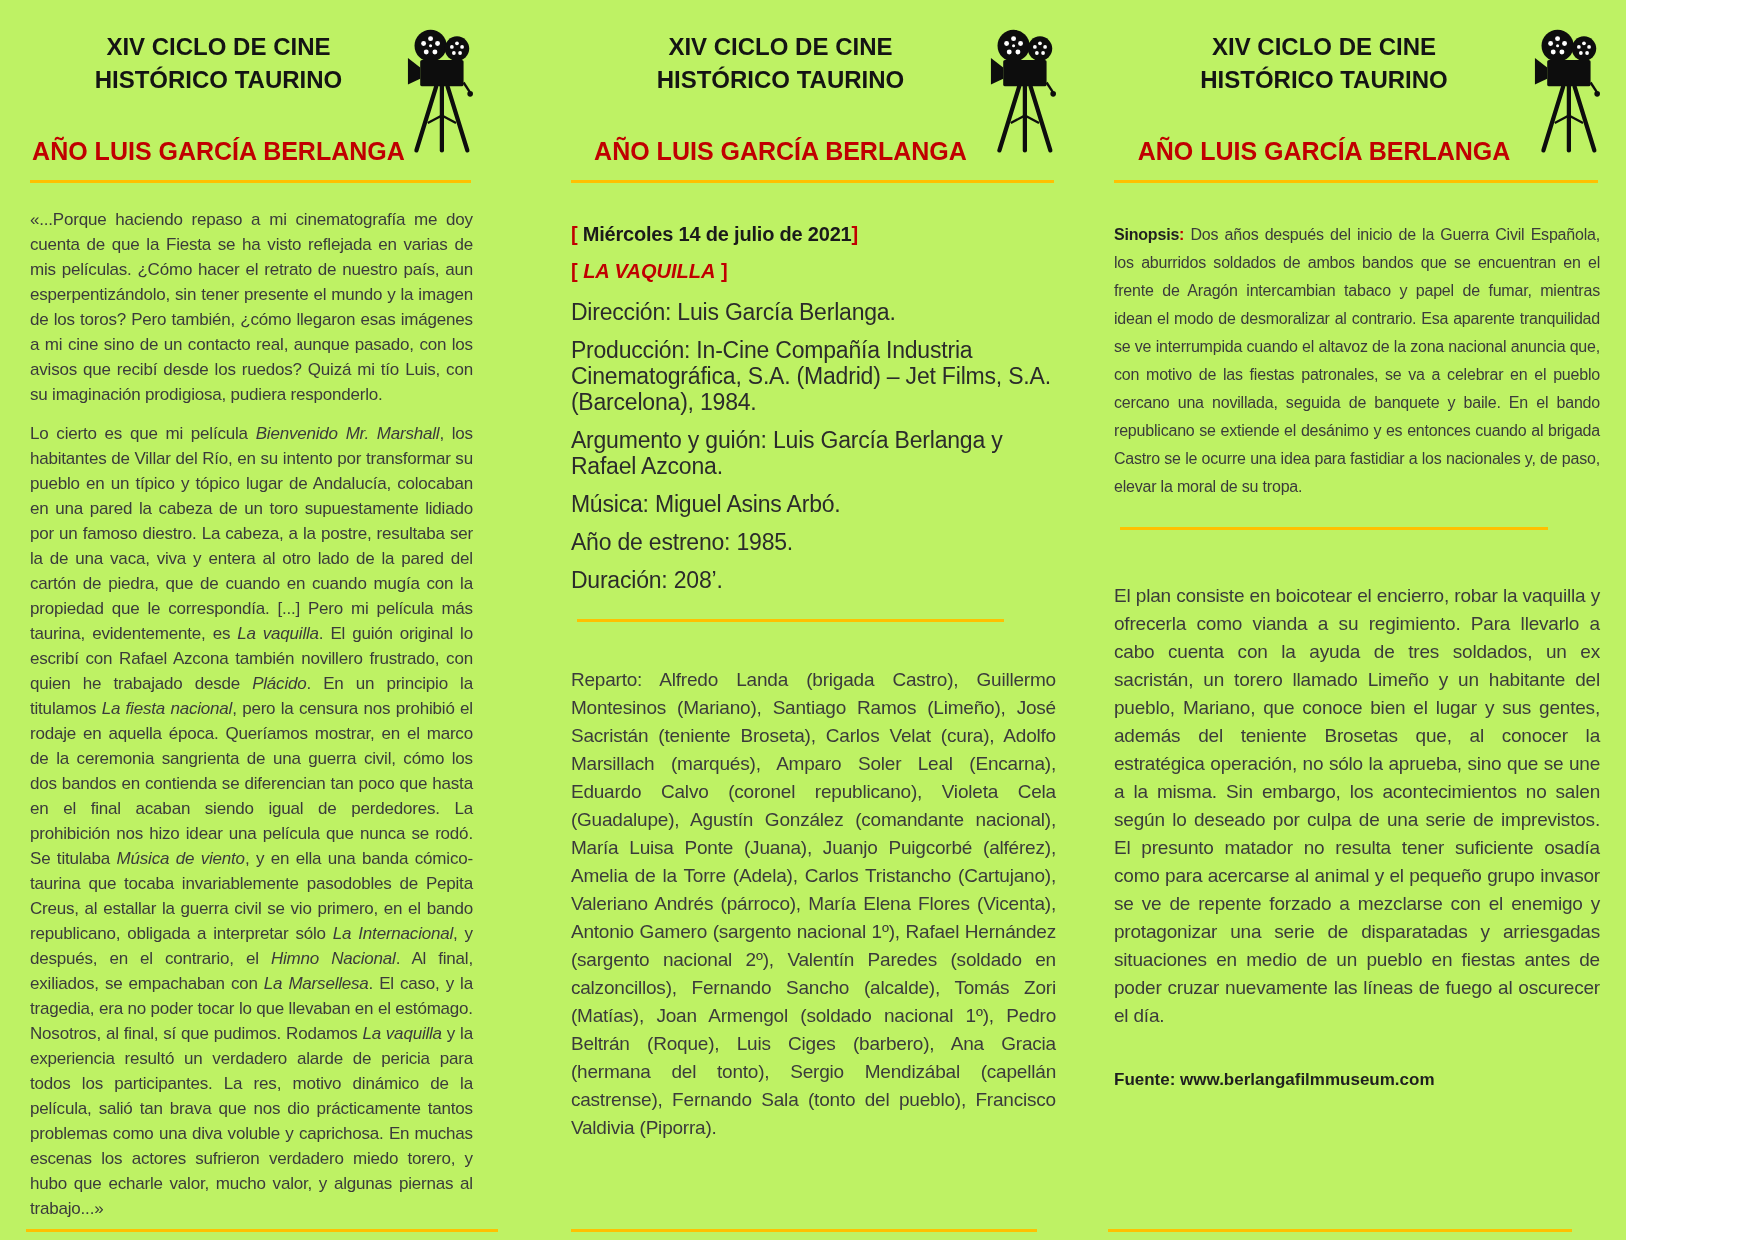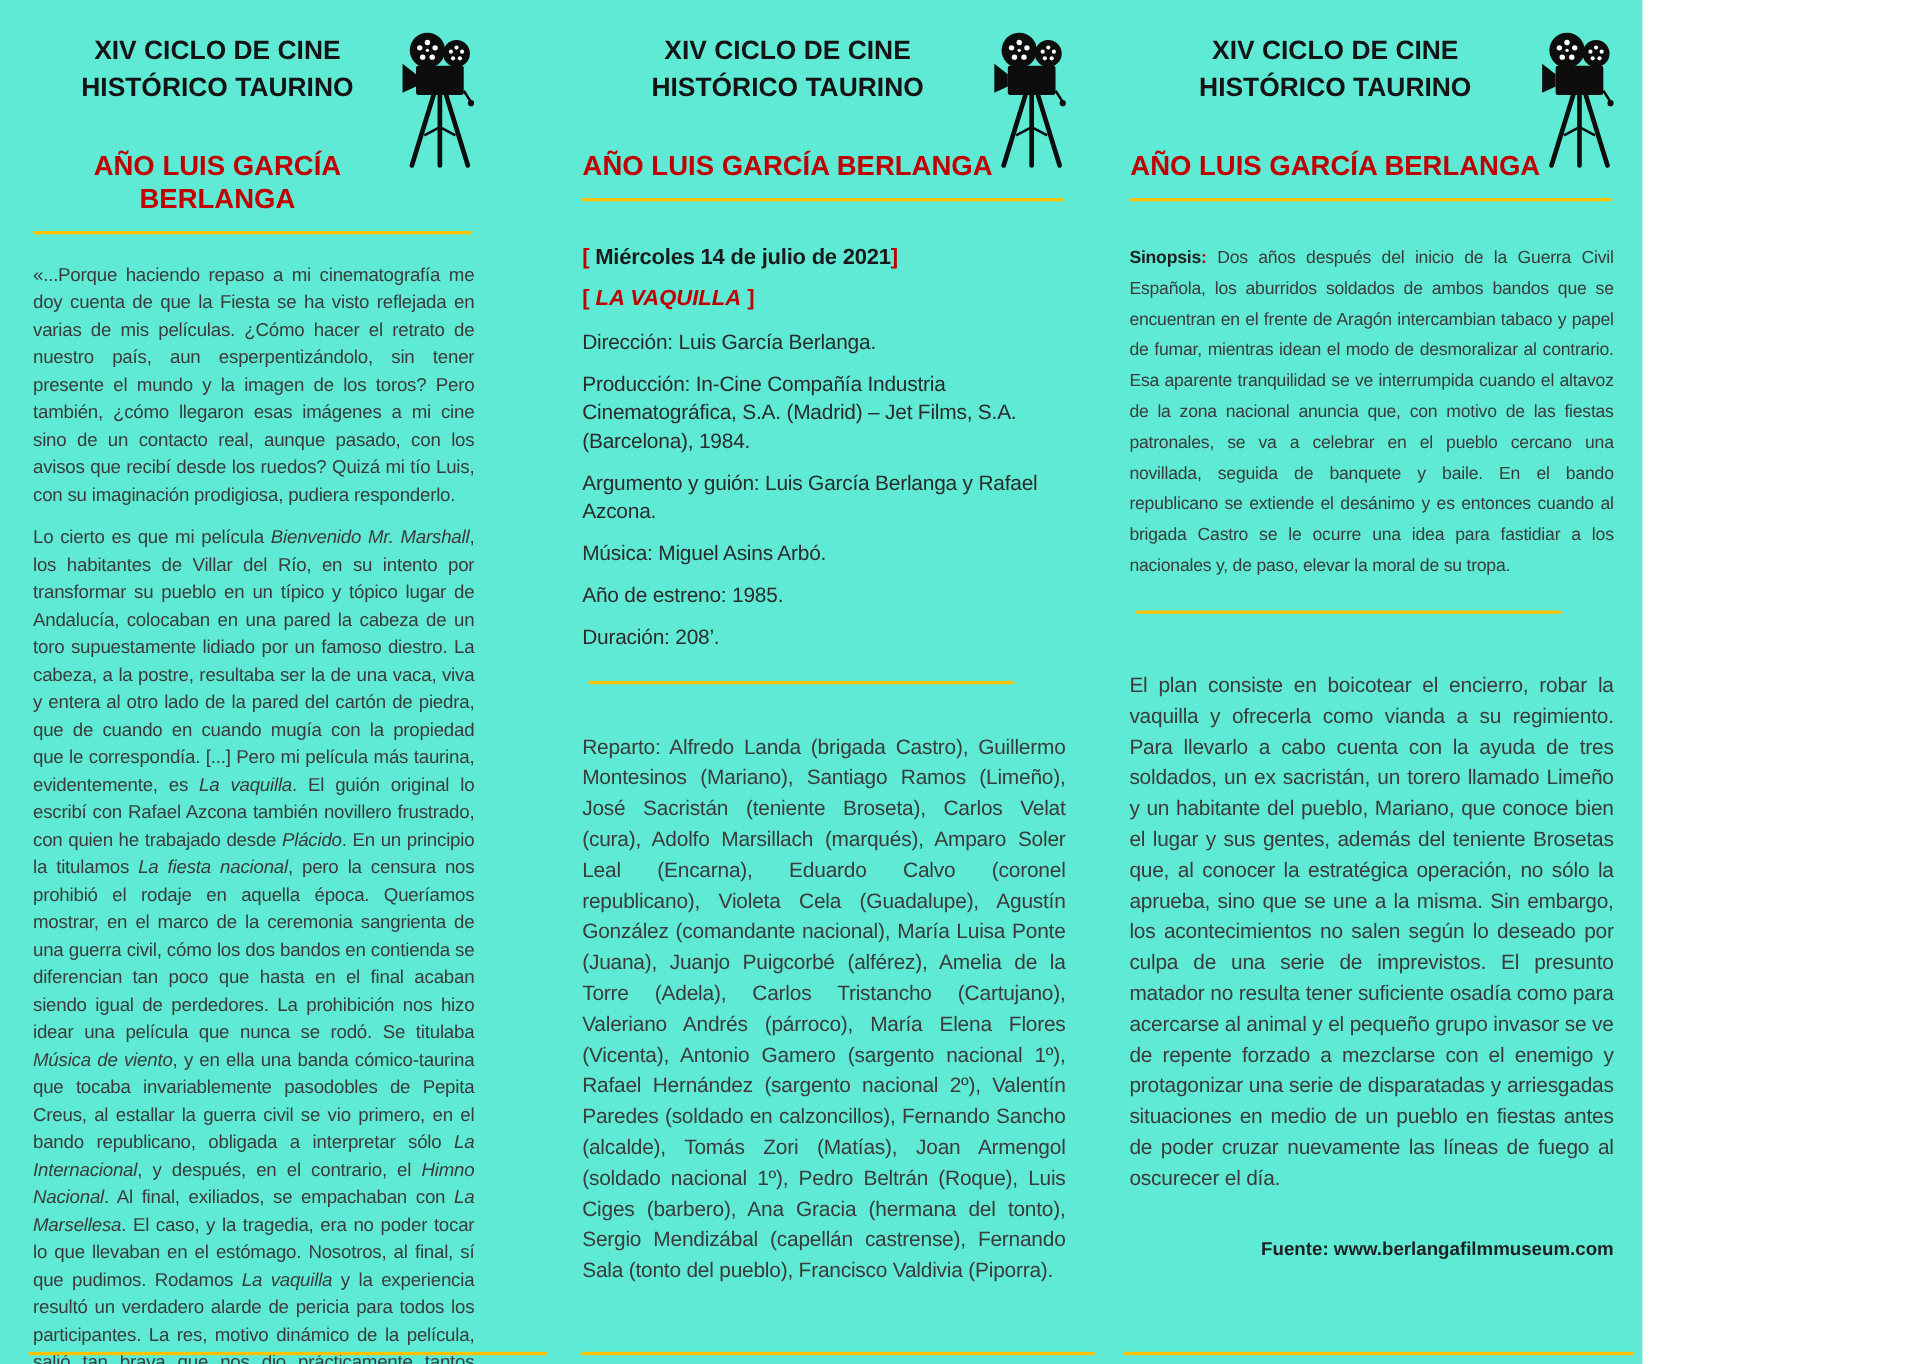--- a/index.html
+++ b/index.html
@@ -1,17 +1,17 @@
 <!DOCTYPE html>
 <html lang="es"><head>
 <meta charset="utf-8">
 <style>
   html,body{margin:0;padding:0;background:#ffffff;}
   .page{
-    width:1493px;height:1240px;display:flex;background:#5eead4;
+    width:1626px;height:1240px;display:flex;background:#bef264;
     font-family:"Liberation Sans",sans-serif;color:#3b3b3b;overflow:hidden;
   }
   .panel{box-sizing:border-box;position:relative;height:1240px;overflow:hidden;}
   .panel-1{width:585px;padding:16px 72px 0 30px;}
   .panel-2{width:585px;padding:16px 30px 0 26px;}
   .panel-3{width:584px;padding:16px 26px 0 28px;}
 
   .header{display:flex;align-items:flex-start;}
   .header-text{flex:1;text-align:center;padding-top:14px;}
   .title-line{font-weight:bold;color:#141414;font-size:24px;line-height:33px;}
@@ -30,26 +30,26 @@
   .body-1{font-size:17px;line-height:25px;letter-spacing:-0.2px;}
   .body-1 .para{margin-bottom:14px;}
   .quote-start{margin-top:24px;}
   .citation{font-weight:bold;color:#1f1f1f;}
 
   .date-line{margin-top:40px;font-size:20px;font-weight:bold;color:#1a1a1a;letter-spacing:-0.2px;}
   .bracket{color:#C00000;font-weight:bold;font-style:normal;}
   .film-title-line{margin-top:14px;font-size:20px;font-weight:bold;color:#C00000;}
   .film-title{font-style:italic;}
   .credits{margin-top:16px;}
-  .credits p{font-size:19px;line-height:26px;color:#2b2b2b;margin-bottom:12px;letter-spacing:-0.2px;}
+  .credits p{font-size:23px;line-height:26px;color:#2b2b2b;margin-bottom:12px;letter-spacing:-0.2px;}
   .cast{margin-top:44px;font-size:19px;line-height:28px;letter-spacing:-0.2px;}
 
   .synopsis{margin-top:38px;font-size:16px;line-height:28px;letter-spacing:-0.2px;}
   .plan{margin-top:52px;font-size:19px;line-height:28px;letter-spacing:-0.2px;}
-  .source{margin-top:40px;font-size:17px;font-weight:bold;color:#1f1f1f;text-align:right;}
+  .source{margin-top:40px;font-size:17px;font-weight:bold;color:#1f1f1f;}
 </style>
 </head>
 <body>
 
 <div class="page">
 
   <div class="panel panel-1">
     <div class="header">
       <div class="header-text">
         <div class="title-line">XIV CICLO DE CINE</div>

